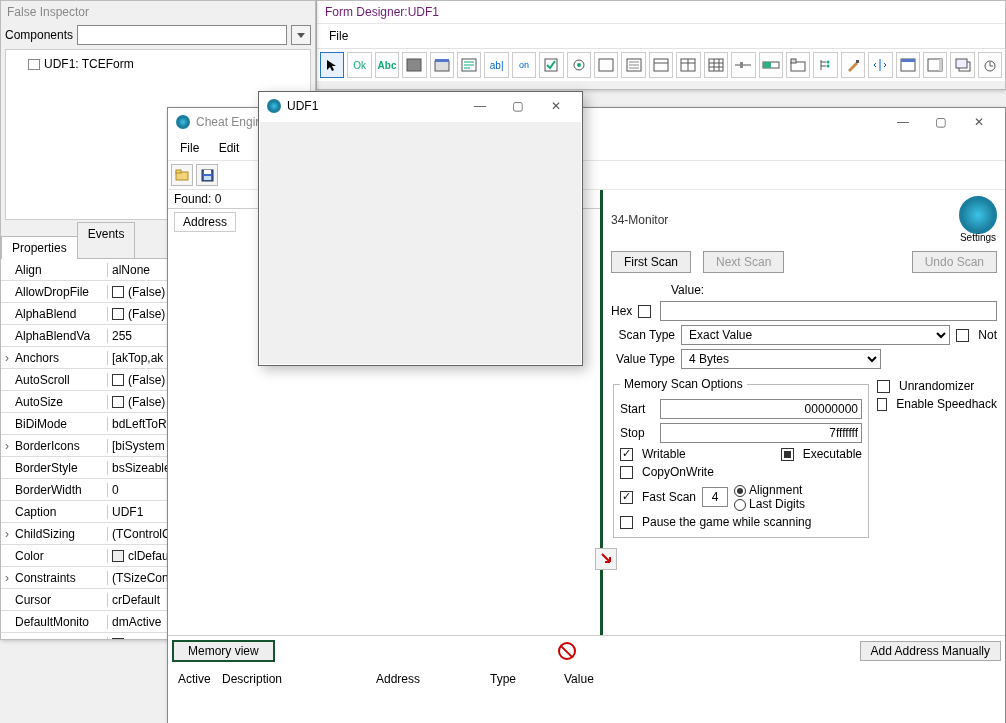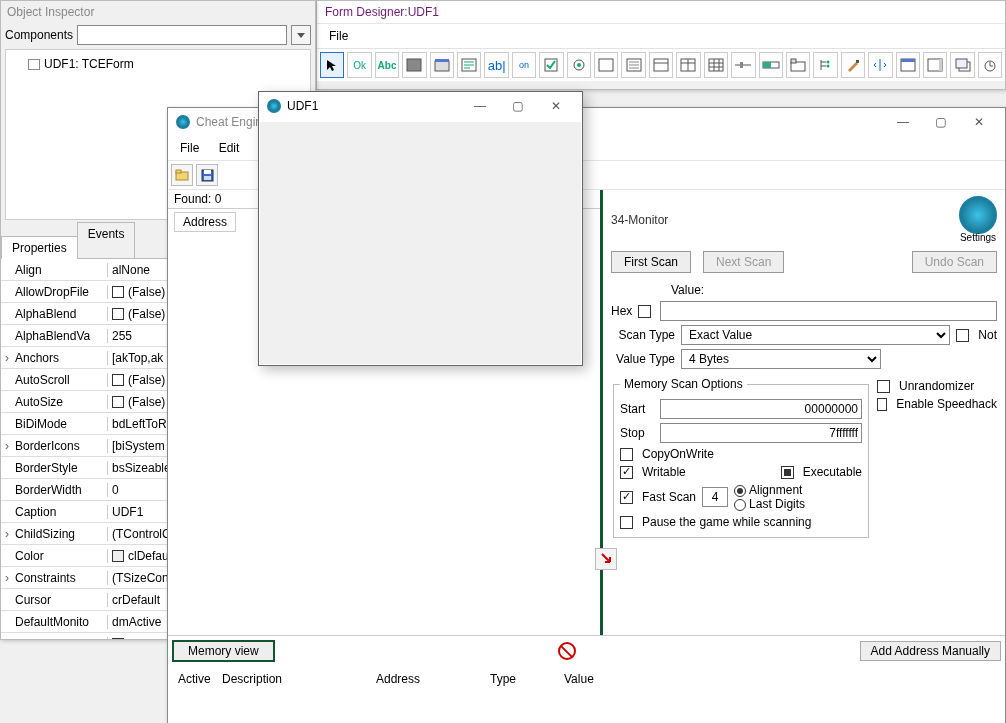--- a/index.html
+++ b/index.html
@@ -127,21 +127,21 @@
         </svg>
       </div>
     <div class="pbtn">
         <svg width="16" height="14">
           <rect x="1" y="1" width="14" height="12" fill="#fff" stroke="#555"></rect>
           <line x1="3" y1="4" x2="13" y2="4" stroke="#1a7"></line>
           <line x1="3" y1="7" x2="13" y2="7" stroke="#1a7"></line>
           <line x1="3" y1="10" x2="9" y2="10" stroke="#1a7"></line>
         </svg>
       </div>
-    <div class="pbtn" style="color:#06c;font-size:13px;">ab|</div>
+    <div class="pbtn" style="color:#06c;font-size:10px;">ab|</div>
     <div class="pbtn" style="color:#06c;font-size:9px;">on</div>
     <div class="pbtn">
         <svg width="14" height="14">
           <rect x="1" y="1" width="12" height="12" fill="#fff" stroke="#555"></rect>
           <path d="M3 7 L6 10 L11 3" stroke="#1a7" fill="none" stroke-width="2"></path>
         </svg>
       </div>
     <div class="pbtn">
         <svg width="14" height="14">
           <circle cx="7" cy="7" r="5" fill="#fff" stroke="#555"></circle>
@@ -245,21 +245,21 @@
           <line x1="7" y1="8" x2="7" y2="4" stroke="#555"></line>
           <line x1="7" y1="8" x2="10" y2="8" stroke="#555"></line>
         </svg>
       </div>
   </div>
 </div>
 
 <div id="oi" class="window">
   <div id="oi-body">
     <div class="oi-title">
-      <span>Object Inspector</span>
+      <span>False Inspector</span>
     </div>
     <div class="components">
       <label>Components</label>
       <input type="text" style="">
       <div class="dd">
           <svg width="10" height="10">
             <path d="M1 3 L9 3 L5 8 Z" fill="#555"></path>
           </svg>
         </div>
     </div>
@@ -493,29 +493,29 @@
           <legend>Memory Scan Options</legend>
           <div class="lblrow">
             <label style="width:34px">Start</label>
             <input type="text" style="flex: 1 1 0%; text-align: right;" value="00000000">
           </div>
           <div class="lblrow">
             <label style="width:34px">Stop</label>
             <input type="text" style="flex: 1 1 0%; text-align: right;" value="7fffffff">
           </div>
           <div class="lblrow">
-            <span class="cbx"></span>
-              <label>CopyOnWrite</label>
-          </div>
-          <div class="lblrow">
             <span class="cbx checked"></span>
               <label>Writable</label>
             <span style="flex:1"></span>
             <span class="cbx square"></span>
               <label>Executable</label>
+          </div>
+          <div class="lblrow">
+            <span class="cbx"></span>
+              <label>CopyOnWrite</label>
           </div>
           <div class="lblrow">
             <span class="cbx checked"></span>
               <label>Fast Scan</label>
             <input type="text" style="width: 26px; text-align: center;" value="4">
             <div>
               <div><span class="radio on"></span><label>Alignment</label></div>
               <div><span class="radio"></span><label>Last Digits</label></div>
             </div>
           </div>

